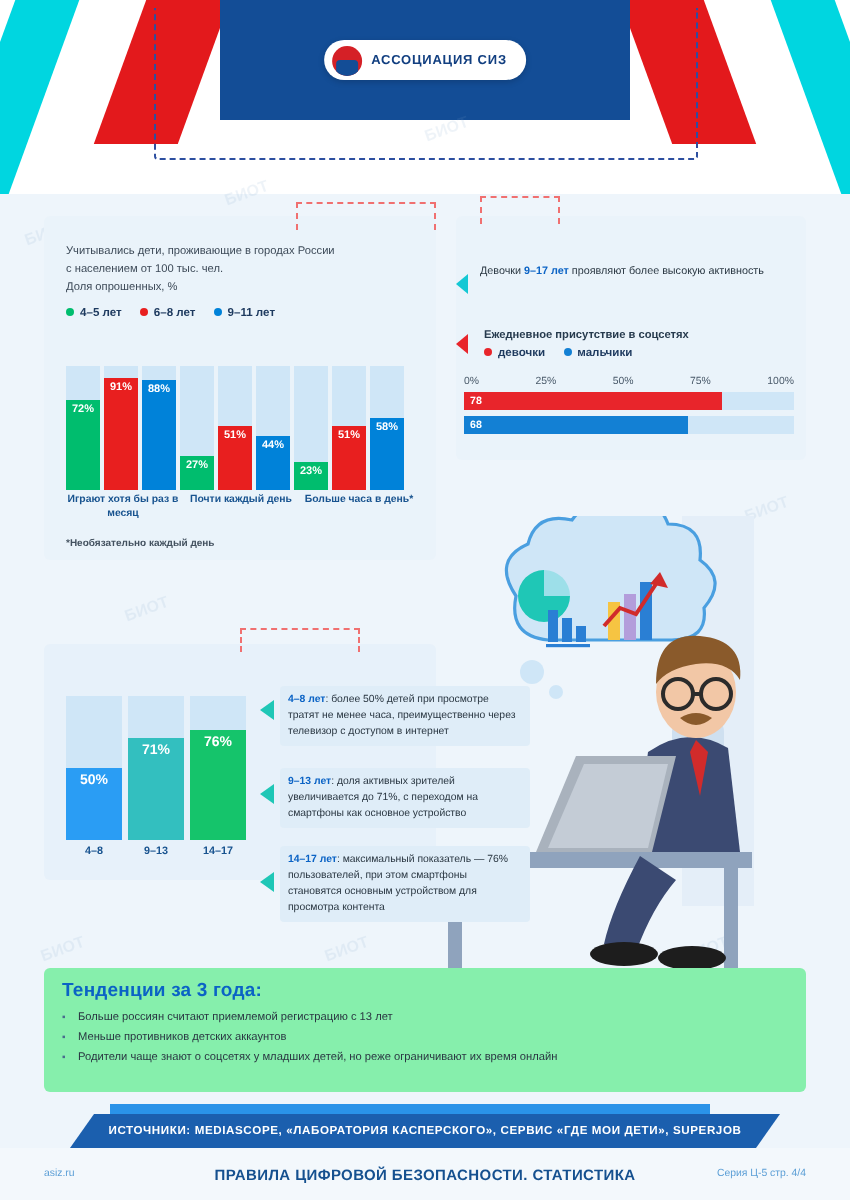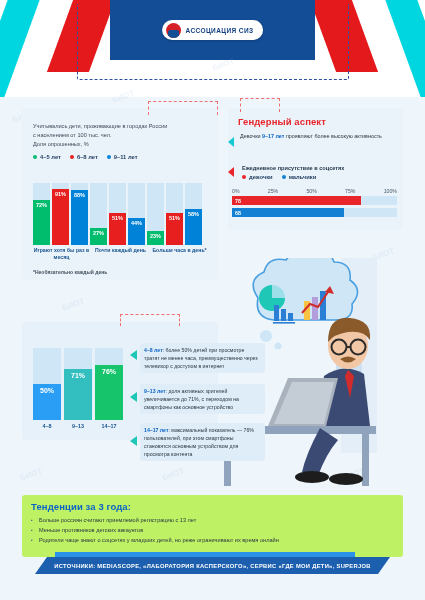--- a/index.html
+++ b/index.html
@@ -77,21 +77,21 @@
   .c2bar { width:100%; position:relative; display:flex; justify-content:center;}
   .c2bar b { position:absolute; top:3px; color:#fff; font-size:7px; font-weight:bold;}
   .c2labels { position:absolute; left:33px; top:423px; width:93px; display:flex; gap:3px;}
   .c2lab { width:28px; text-align:center; font-size:5.4px; font-weight:bold; color:#18538f;}
 
   .factbox { position:absolute; background:#dfedf8; border-radius:2px; padding:3px 4px; font-size:5.2px;
              line-height:1.55; color:#2a3742; width:125px;}
   .factbox em { font-style:normal; font-weight:bold; color:#0b63c5; }
 
   
-  #trends { position:absolute; left:22px; top:495px; width:381px; height:62px; background:#bef264; border-radius:3px; padding:6px 9px;}
+  #trends { position:absolute; left:22px; top:484px; width:381px; height:62px; background:#86efac; border-radius:3px; padding:6px 9px;}
   #trends ul { list-style:none; margin-top:4px;}
   #trends li { font-size:5.6px; color:#2a3742; line-height:1.75; padding-left:8px; position:relative;}
   #trends li:before { content:"▪"; position:absolute; left:0; color:#4a6c8e; font-size:5px;}
   .trbar { position:absolute; left:55px; top:552px; width:300px; height:5px; background:#2a93e8; }
 
   
   .src { position:absolute; left:35px; top:557px; width:355px; height:17px; background:#1b5fae; color:#fff;
          font-size:5.8px; font-weight:bold; letter-spacing:.3px; display:flex; align-items:center;
          justify-content:center; clip-path: polygon(12px 0, 100% 0, calc(100% - 12px) 100%, 0 100%); }
   .foot { position:absolute; left:0; top:574px; width:425px; height:26px; background:#f3f8fc; display:flex;
@@ -205,23 +205,20 @@
   <div class="c1labels">
       <div class="c1lab" style="width: 57px;">Играют хотя бы раз в месяц</div>
       <div class="c1lab" style="width: 57px;">Почти каждый день</div>
       <div class="c1lab" style="width: 57px;">Больше часа в день*</div>
     </div>
   <div class="c1note">*Необязательно каждый день</div>
 
   <div class="card" style="left:228px;top:108px;width:175px;height:122px;"></div>
   <div class="dash-red" style="left:240px;top:98px;width:40px;height:14px;border-bottom:none;"></div>
 
-  <div style="position:absolute;left:238px;top:116px;width:158px;">
-    <div class="h-red">Гендерный аспект</div>
-  </div>
 
   <div class="tri tri-cyan" style="left:228px;top:137px;"></div>
   <div style="position:absolute;left:240px;top:132px;width:152px;font-size:5.4px;line-height:1.7;color:#2a3742;">
     <span>Девочки </span><span style="color:#0b63c5;font-weight:bold">9–17 лет</span><span> проявляют более высокую активность</span>
   </div>
 
   <div class="tri tri-red" style="left:228px;top:167px;"></div>
   <div style="position:absolute;left:242px;top:165px;width:152px;">
     <div style="font-size:5.6px;font-weight:bold;color:#263a4d;">Ежедневное присутствие в соцсетях</div>
     <div class="legend" style="margin-top:3px;">
@@ -351,14 +348,19 @@
     <div class="h-blue">Тенденции за 3 года:</div>
     <ul>
         <li>Больше россиян считают приемлемой регистрацию с 13 лет</li>
         <li>Меньше противников детских аккаунтов</li>
         <li>Родители чаще знают о соцсетях у младших детей, но реже ограничивают их время онлайн</li>
       </ul>
   </div>
   <div class="trbar"></div>
 
   <div class="src">ИСТОЧНИКИ: MEDIASCOPE, «ЛАБОРАТОРИЯ КАСПЕРСКОГО», СЕРВИС «ГДЕ МОИ ДЕТИ», SUPERJOB</div>
+  <div class="foot">
+    <span class="foot-l">asiz.ru</span>
+    <span class="foot-c">ПРАВИЛА ЦИФРОВОЙ БЕЗОПАСНОСТИ. СТАТИСТИКА</span>
+    <span class="foot-r">Серия Ц-5 стр. 4/4</span>
+  </div>
 
 </div>
 
 </body></html>

